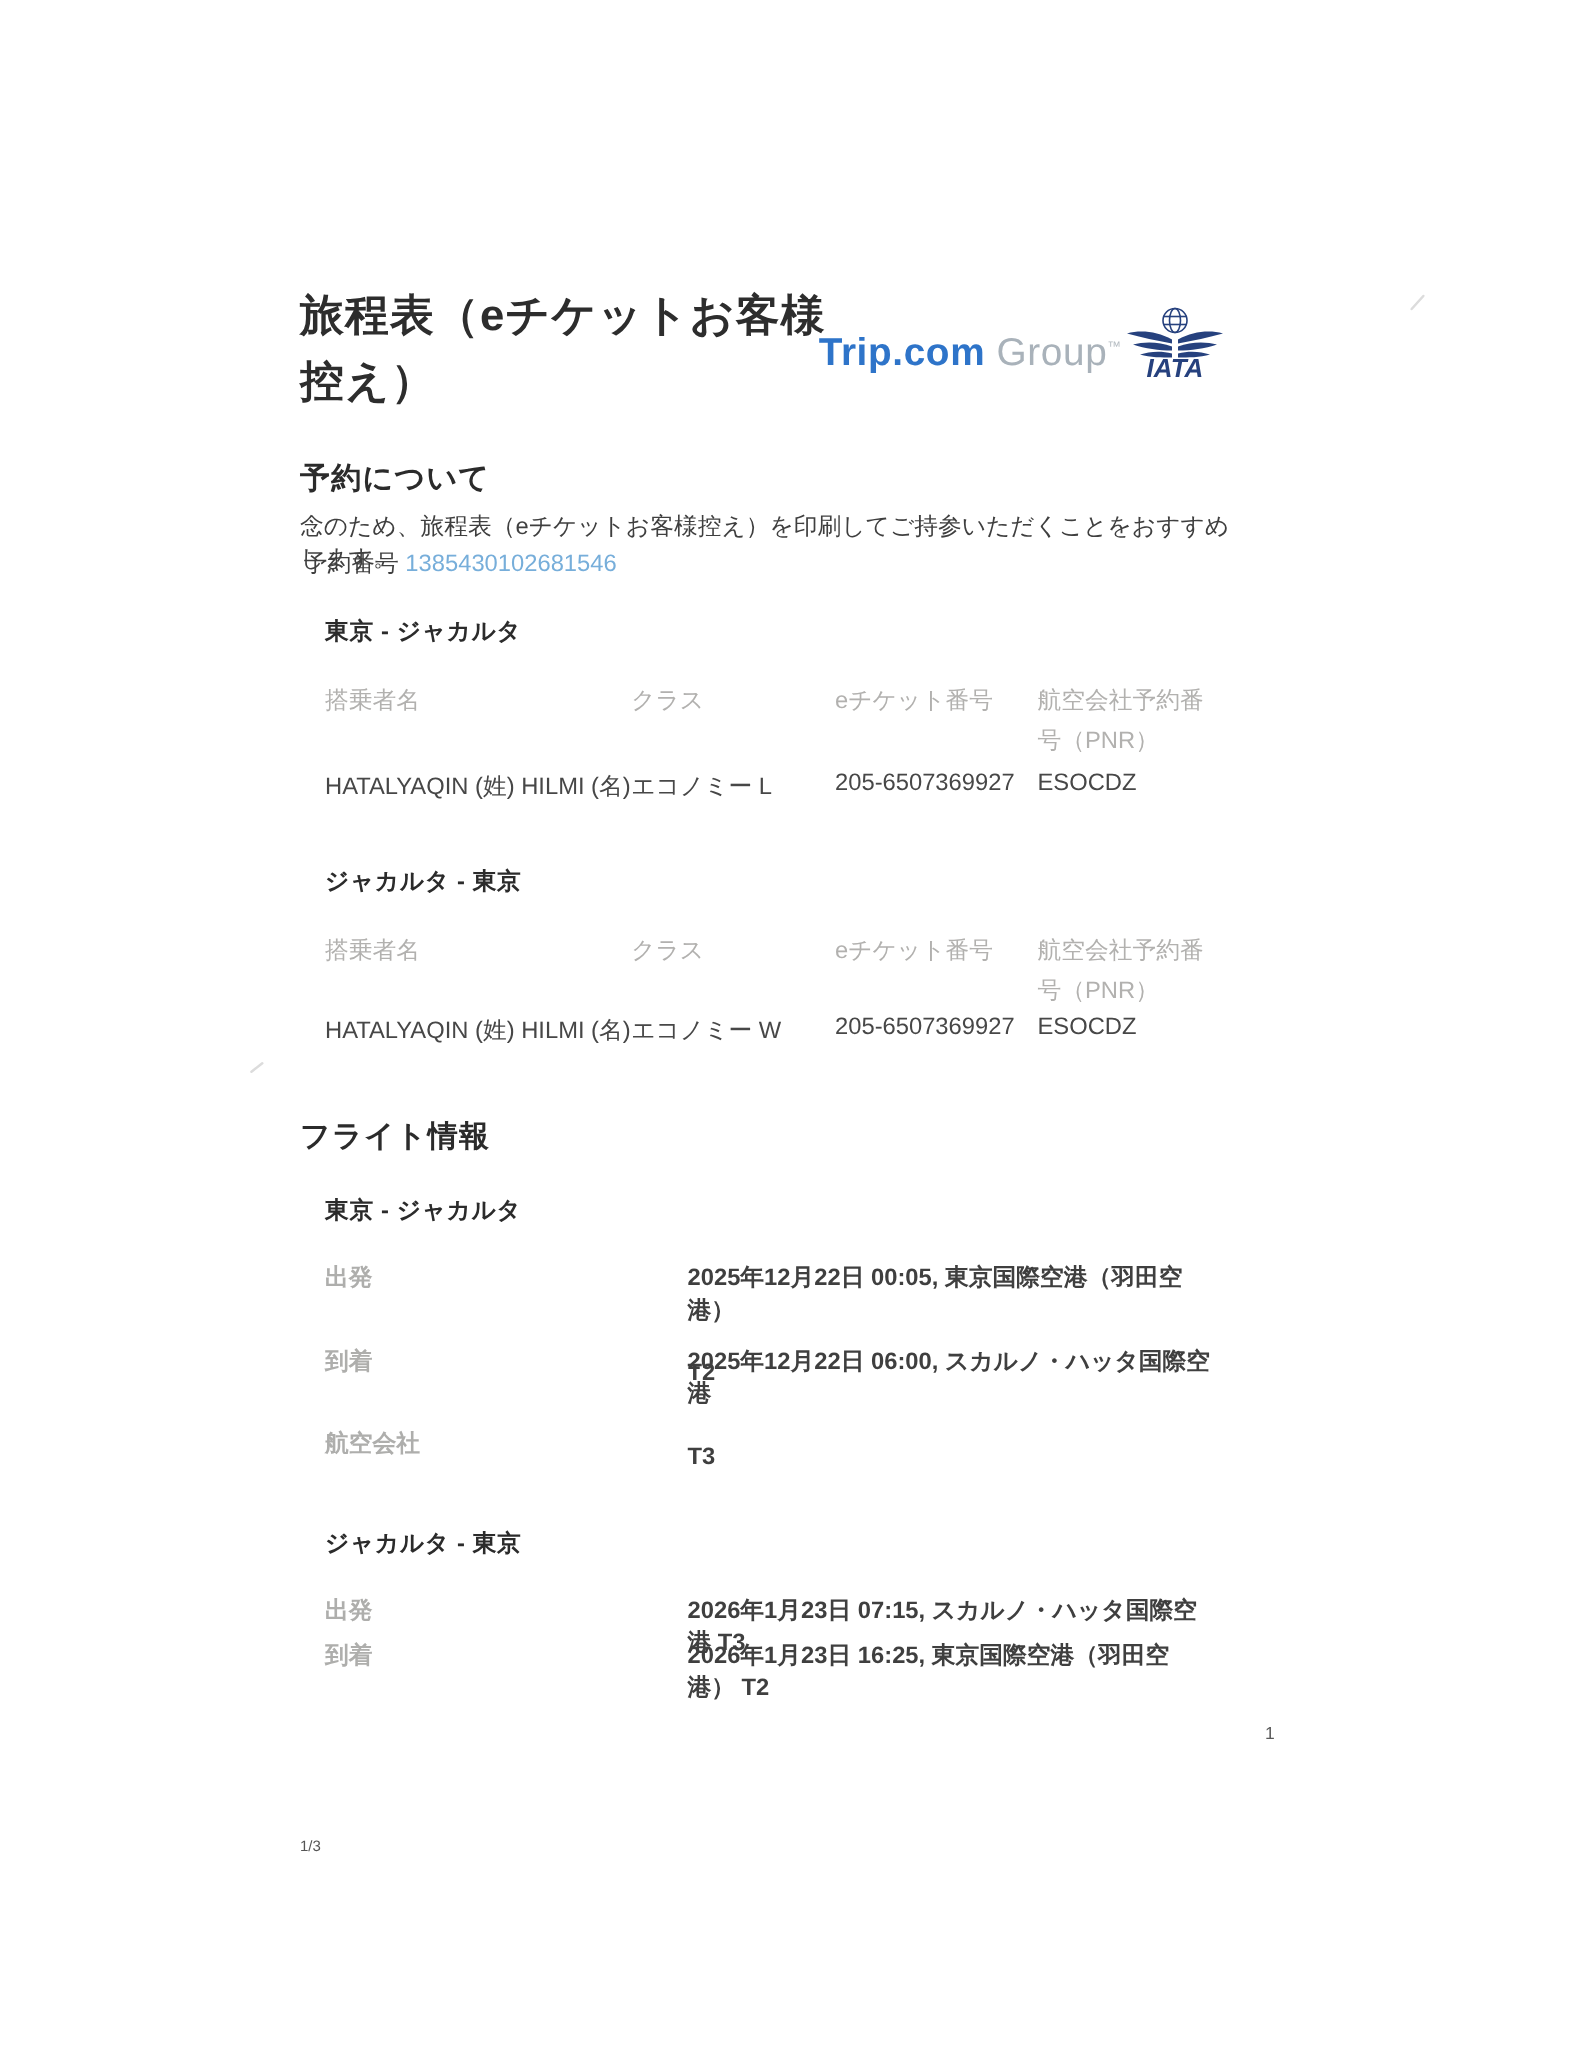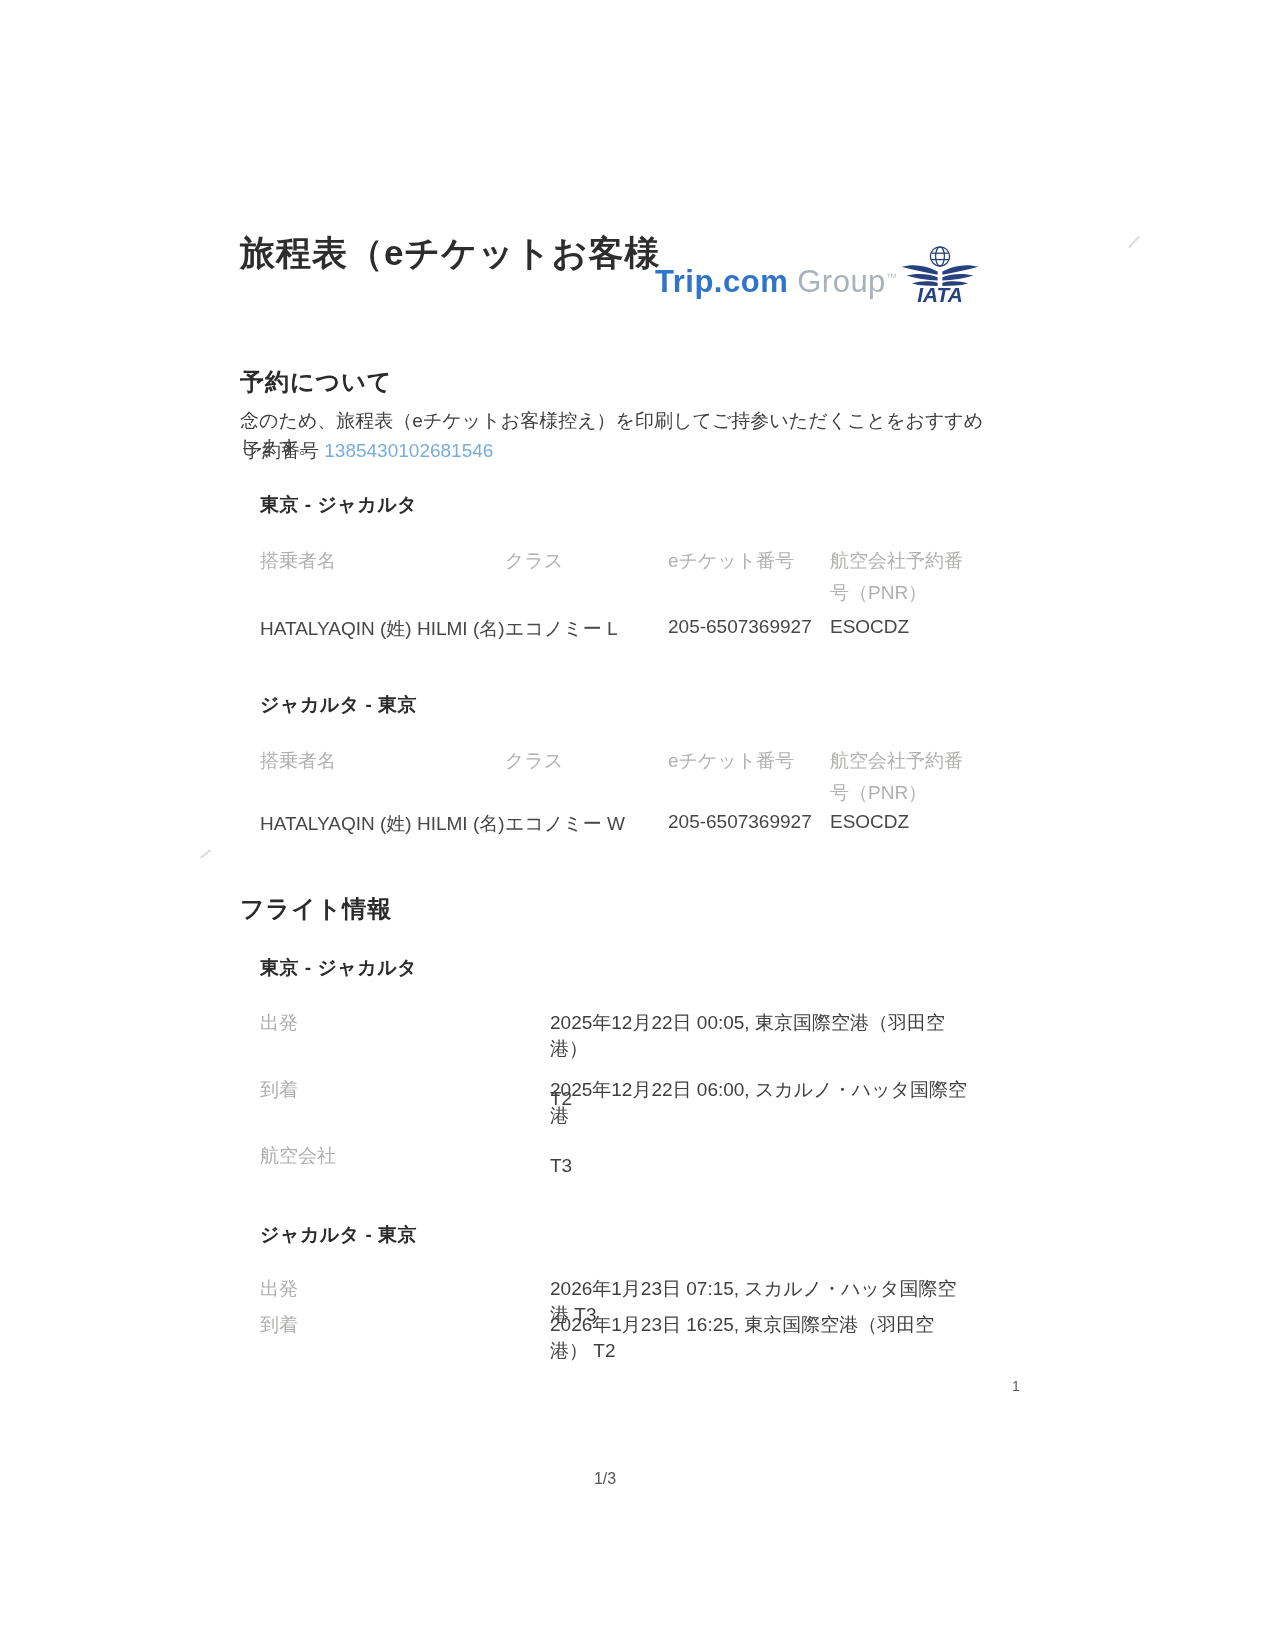--- a/index.html
+++ b/index.html
@@ -17,42 +17,43 @@
 
   .h2 { font-size:24px; font-weight:700; color:#2b2b2b; letter-spacing:1px; }
   .h3 { font-size:19px; font-weight:700; color:#2b2b2b; letter-spacing:0.5px; }
   .body-text { font-size:19px; color:#3f3f3f; }
   .link { color:#77aeda; text-decoration:none; }
 
   .grid4 { display:grid; grid-template-columns:245px 163px 162px 142px; }
   .th { font-size:19px; color:#b2b1af; line-height:32px; }
   .td { font-size:19px; color:#474747; }
 
-  .kv-row { display:grid; grid-template-columns:290px 420px; }
+  .kv-row { display:grid; grid-template-columns:290px 420px;font-weight:bold; }
   .kv-label { font-size:19px; color:#aeaeac; line-height:26px; }
   .kv-value { font-size:19px; color:#3f3f3f; line-height:26px; }
   .kv-line2 { font-size:19px; color:#3f3f3f; line-height:26px; margin-top:24px; }
 
   .corner-page { font-size:14px; color:#5a5a5a; }
-  .footer-page { font-size:16px; color:#555555; text-align:center; }
+  .footer-page { font-size:12px; color:#555555; text-align:left; }
 
   .artifact { position:absolute; background:#dcdcdc; height:2px; border-radius:2px; }
   .a1 { left:1126px; top:241px; width:16px; transform:rotate(-48deg); }
   .a2 { left:199px; top:853px; width:13px; transform:rotate(-38deg); }
 </style>
 </head>
 <body>
 
 <div class="page">
 
   <div class="artifact a1"></div>
   <div class="artifact a2"></div>
 
   <div class="abs title" style="left:240px; top:226px; width:480px;">
     <div>旅程表（eチケットお客様</div>
+    <div>控え）</div>
   </div>
 
   <div class="abs trip-logo" style="left:655px; top:264px;text-align:center;">
     <span class="trip-com">Trip.com</span><span class="group-txt">Group</span><span class="tm">™</span>
   </div>
 
   <div class="abs" style="left:900px; top:244px; width:80px; height:60px;">
     <svg width="80" height="60" viewBox="0 0 100 74">
       <g stroke="#26417e" stroke-width="1.6" fill="none">
         <circle cx="50" cy="15" r="12"></circle>

